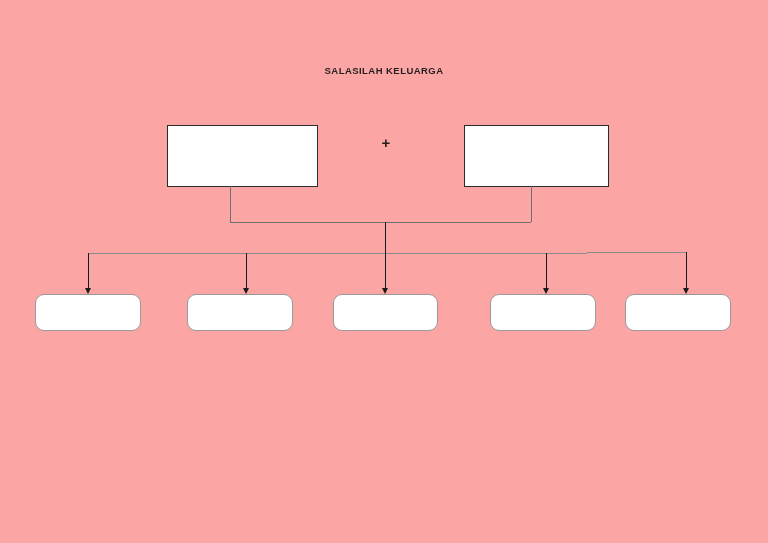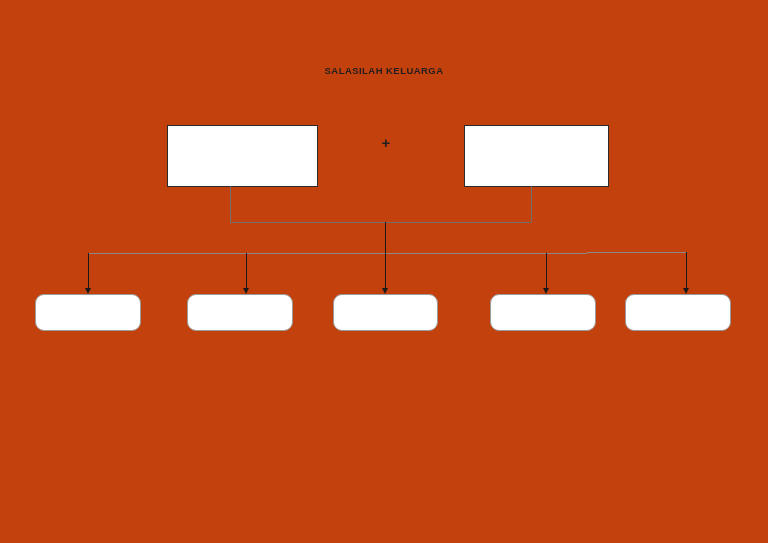--- a/index.html
+++ b/index.html
@@ -11,21 +11,21 @@
     width: 768px;
     height: 543px;
     font-family: "Liberation Sans", sans-serif;
     color: #231f20;
     overflow: hidden;
   }
   #canvas {
     position: relative;
     width: 768px;
     height: 543px;
-    background: #c2410c;
+    background: #fca5a5;
   }
 
   
   .title {
     position: absolute;
     left: 0;
     top: 65px;
     width: 768px;
     text-align: center;
     font-size: 9.5px;

